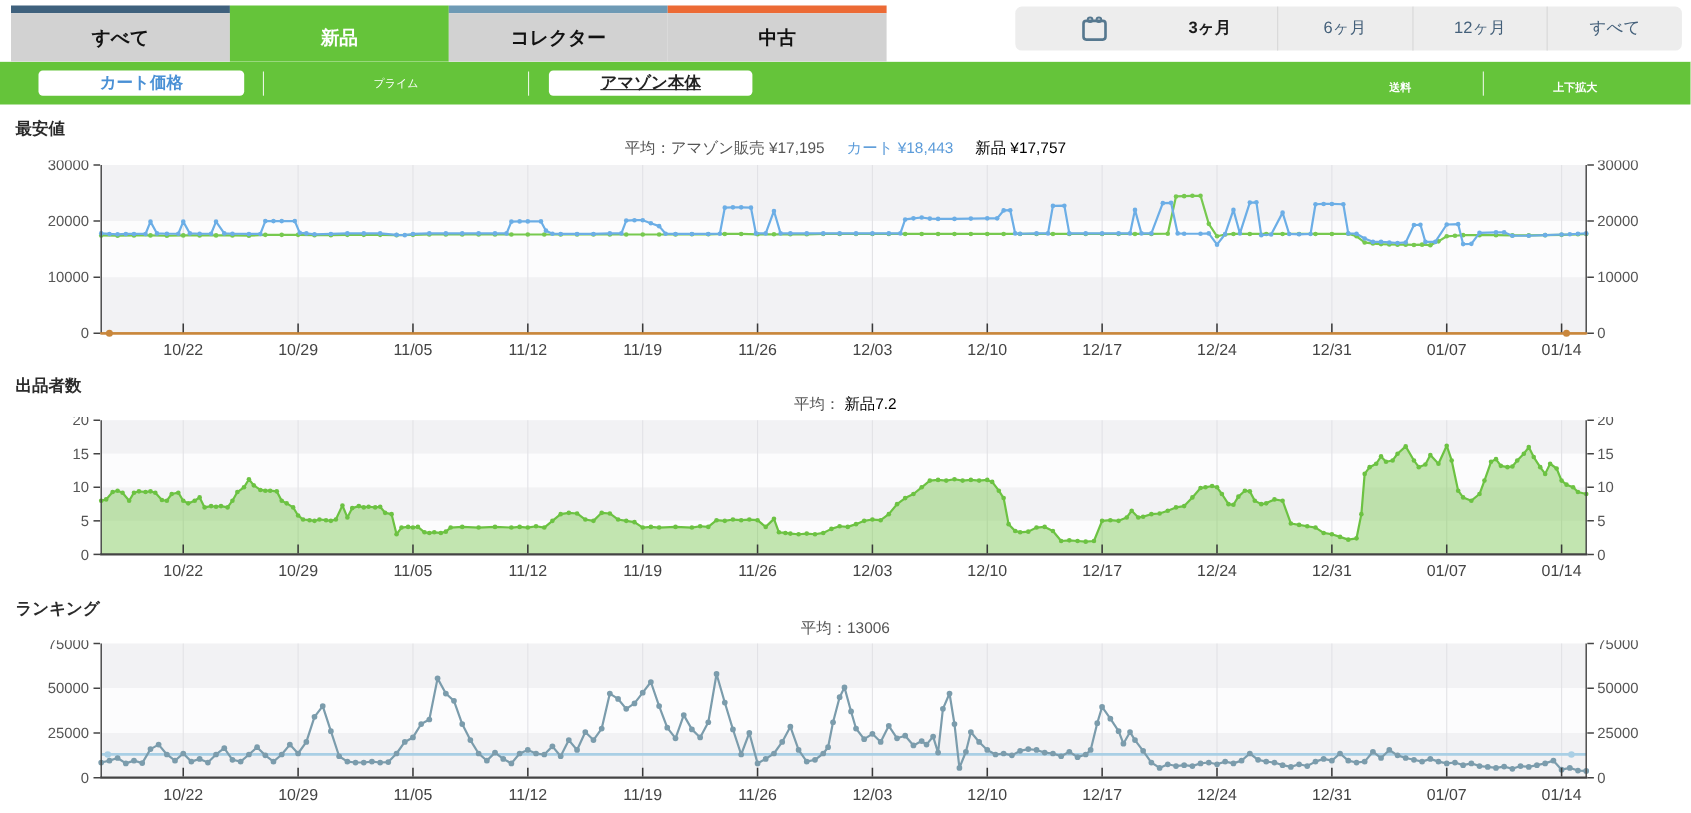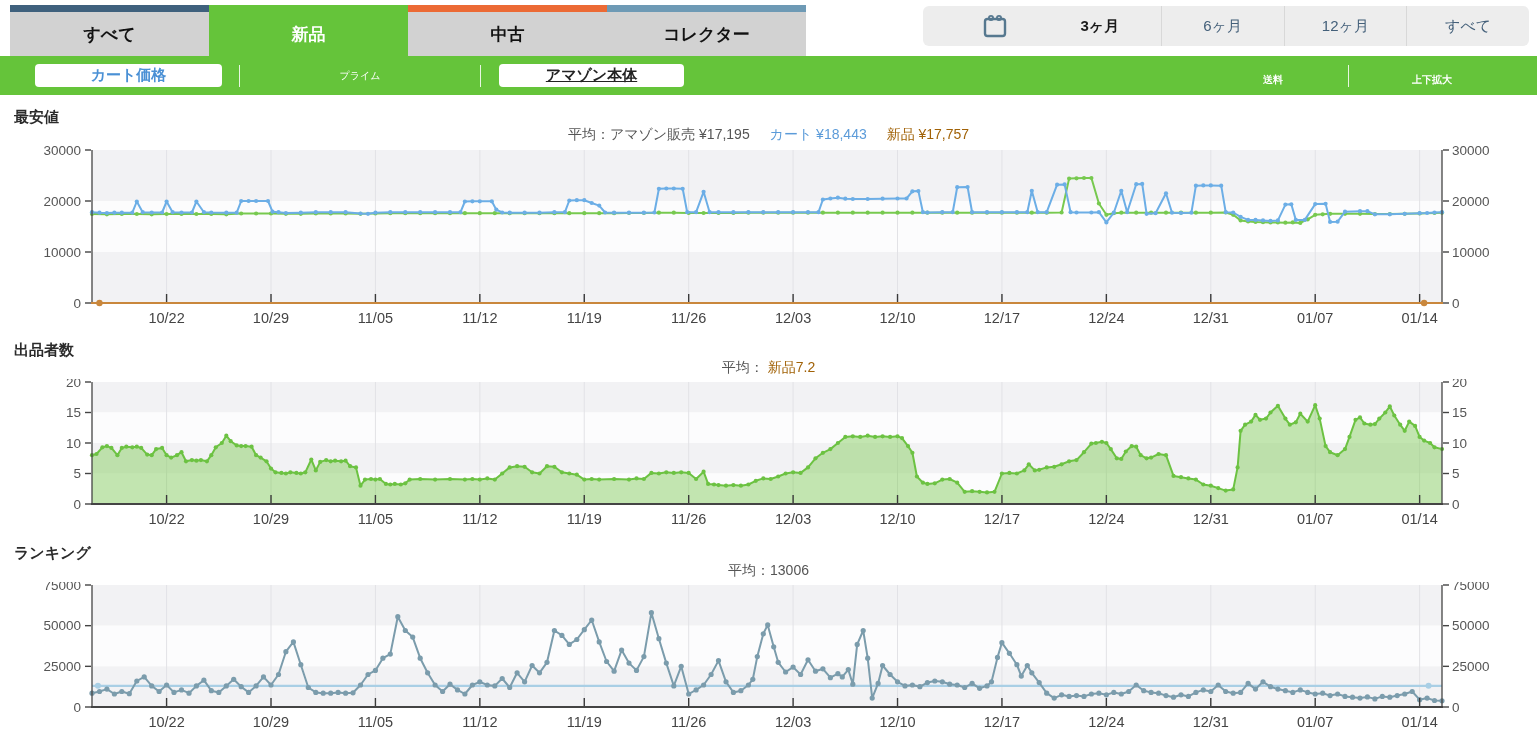--- a/index.html
+++ b/index.html
@@ -48,44 +48,44 @@
   .gb-shipping { width:90px; margin-right:30px; }
   .gb-expand { width:110px; margin-left:28px; margin-right:50px; }
   
   .chart-block { }
   .chart-title { margin:13px 0 0 14px; font-size:15px; font-weight:bold; color:#2b2b2b; height:18px; }
   .chart-avg { text-align:center; font-size:14px; height:20px; color:#555; }
   .chart-avg span { }
   .chart-avg .gap { margin-left:16px; }
   .t-dark { color:#555; }
   .t-blue { color:#5b9bd9; }
-  .t-green { color:#a16207; }
+  .t-green { color:#000000; }
   svg.plot { display:block; }
   .mt8 { margin-top:6px; }
 </style>
 </head>
 <body>
 
 <div class="topbar">
   <div class="tabs">
     <div class="tab">
       <div class="stripe" style="background:#3f617d"></div>
       <div class="tab-body">すべて</div>
     </div>
     <div class="tab active">
       <div class="stripe"></div>
       <div class="tab-body">新品</div>
     </div>
     <div class="tab">
+      <div class="stripe" style="background:#6e9ab5"></div>
+      <div class="tab-body">コレクター</div>
+    </div>
+    <div class="tab">
       <div class="stripe" style="background:#ec6a35"></div>
       <div class="tab-body">中古</div>
-    </div>
-    <div class="tab">
-      <div class="stripe" style="background:#6e9ab5"></div>
-      <div class="tab-body">コレクター</div>
     </div>
   </div>
   <div class="range">
     <div class="range-icon-cell">
       <svg width="26" height="26" viewBox="0 0 26 26">
         <rect x="3" y="6" width="20" height="17" rx="2.5" fill="none" stroke="#56788f" stroke-width="2.4"></rect>
         <circle cx="9" cy="5" r="2.1" fill="none" stroke="#56788f" stroke-width="1.8"></circle>
         <circle cx="17" cy="5" r="2.1" fill="none" stroke="#56788f" stroke-width="1.8"></circle>
       </svg>
     </div>

